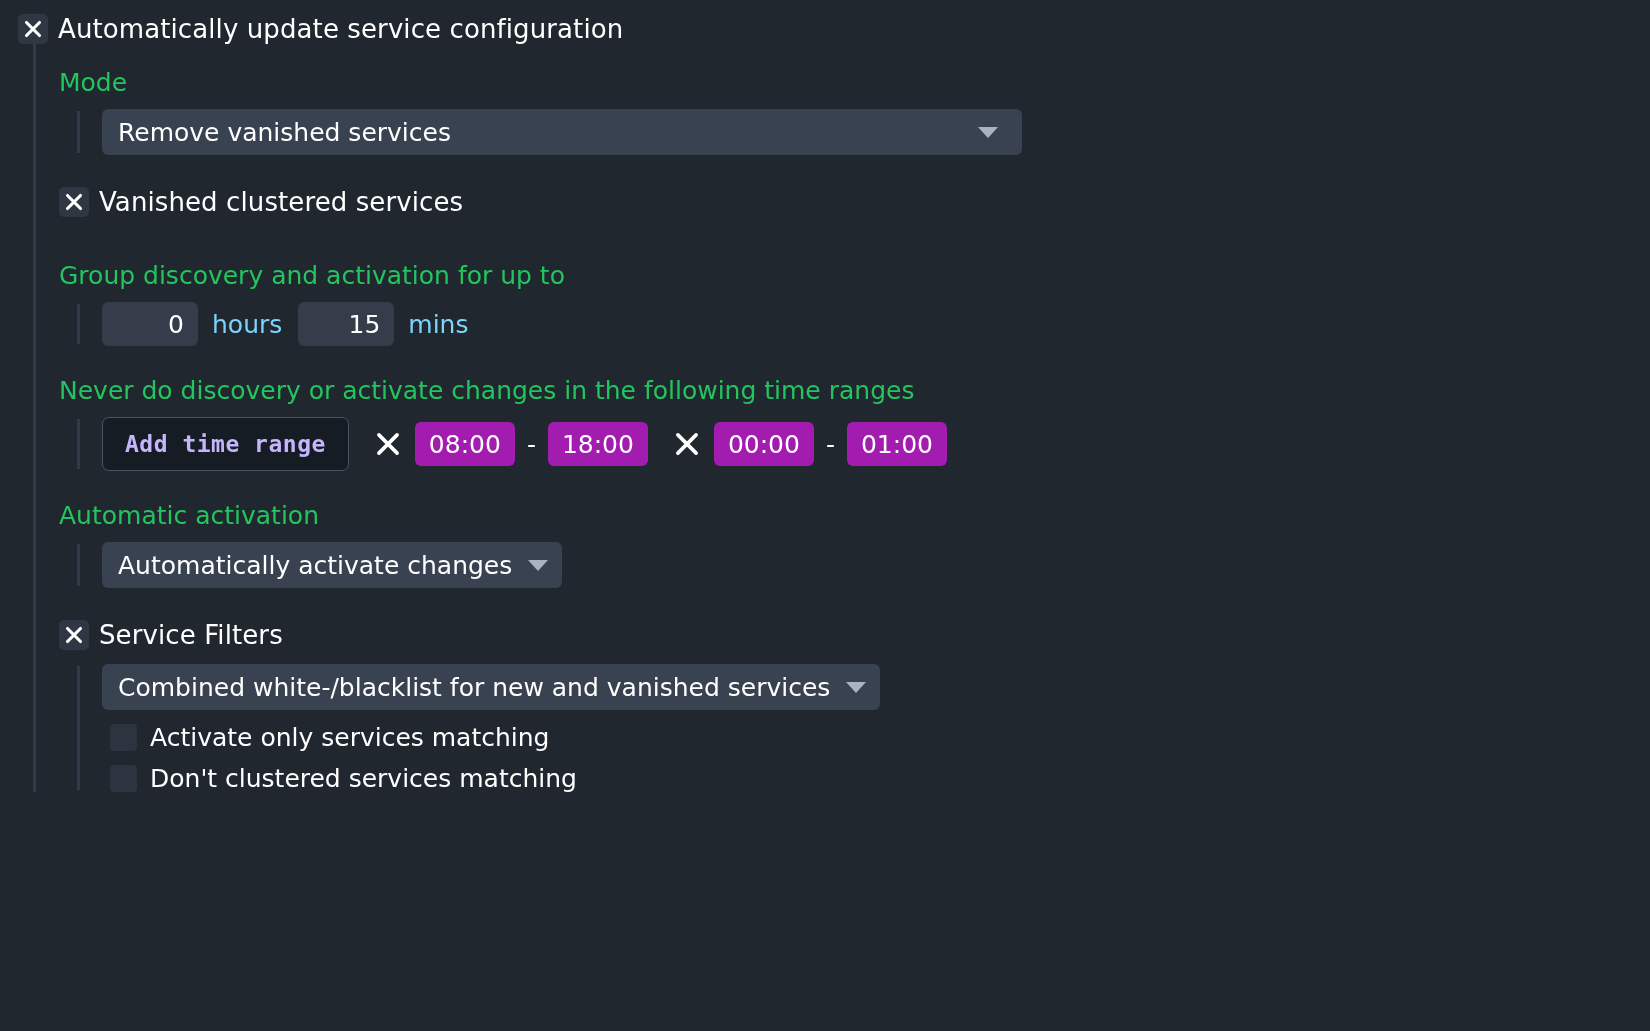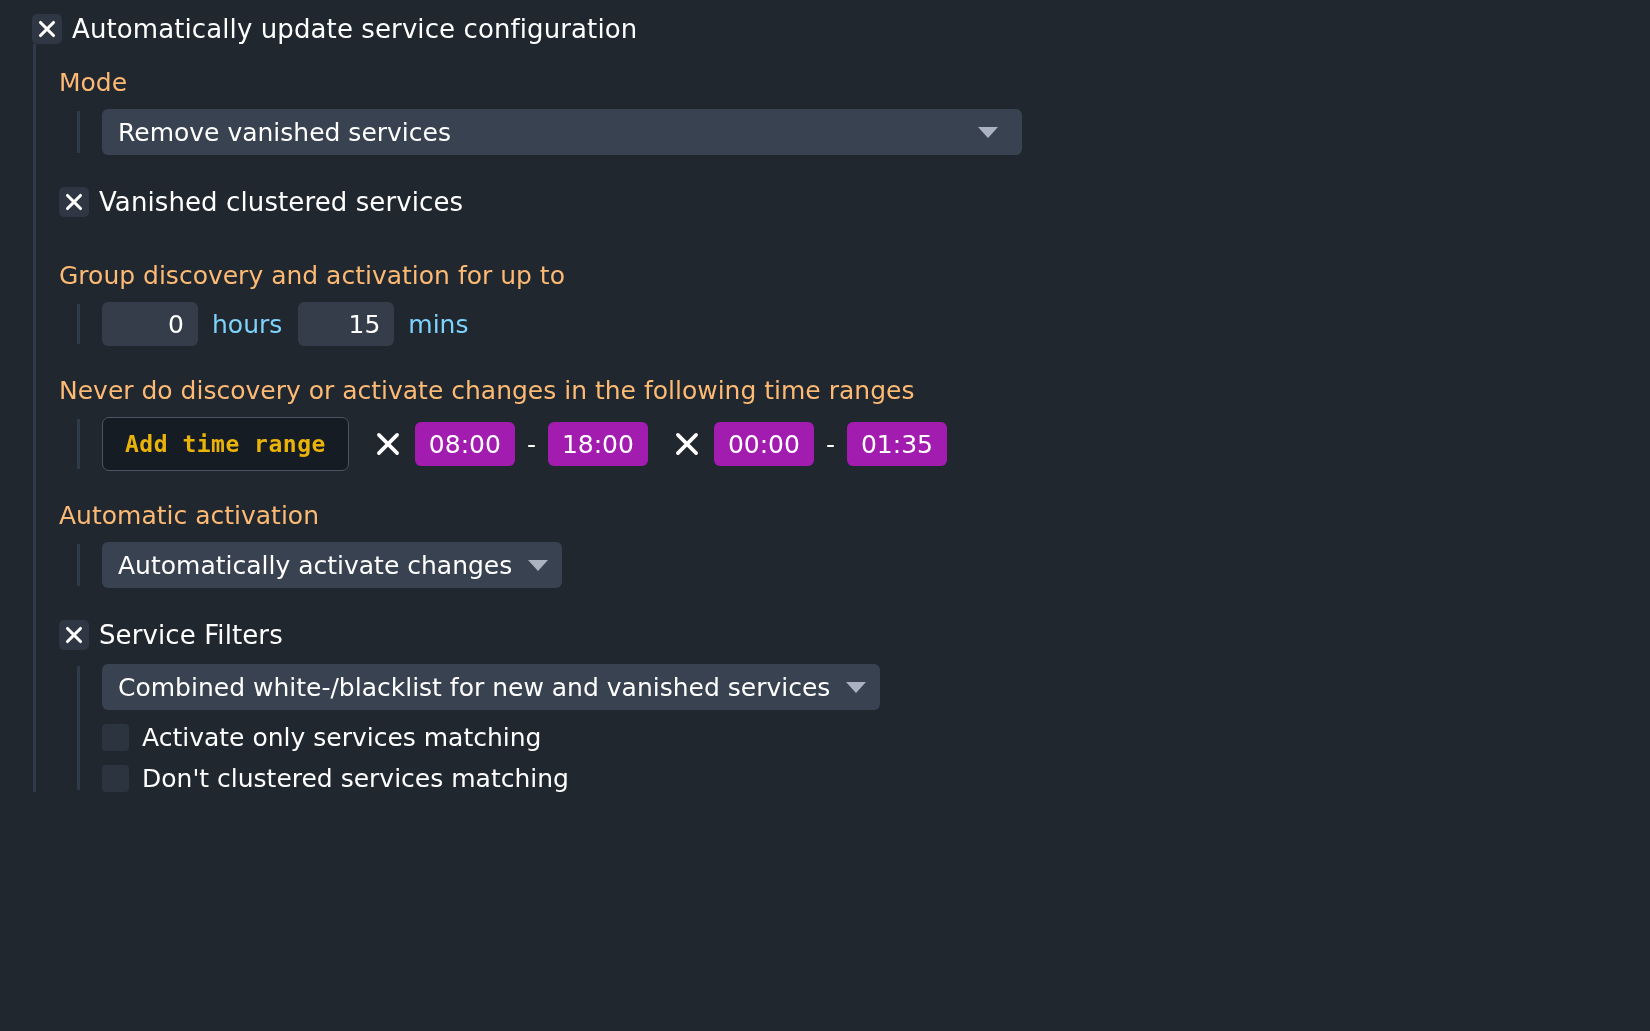--- a/index.html
+++ b/index.html
@@ -23,21 +23,21 @@
     box-sizing: border-box;
     padding: 14px 0 0 0;
   }
 
   
   .cb-row {
     display: flex;
     align-items: center;
     gap: 10px;
   }
-  .cb-row.root { padding-left: 32px; }
+  .cb-row.root { padding-left: 18px; }
 
   .checkbox {
     width: 30px;
     height: 30px;
     border-radius: 5px;
     background: #2e3743;
     display: flex;
     align-items: center;
     justify-content: center;
     flex: 0 0 auto;
@@ -85,21 +85,21 @@
     position: absolute;
     left: 0;
     top: 2px;
     bottom: 2px;
     width: 3px;
     background: #2f3a4a;
   }
 
   .section-title {
     font-size: 25px;
-    color: #fdba74;
+    color: #22c55e;
     line-height: 1;
     white-space: nowrap;
   }
 
   
   .select {
     display: inline-flex;
     align-items: center;
     background: #394250;
     border-radius: 6px;
@@ -164,21 +164,21 @@
     border-radius: 7px;
     height: 54px;
     padding: 0 22px;
     display: flex;
     align-items: center;
     justify-content: center;
     box-sizing: border-box;
     font-family: "DejaVu Sans Mono", "Liberation Mono", monospace;
     font-weight: bold;
     font-size: 23px;
-    color: #eab308;
+    color: #c4b5fd;
     letter-spacing: 0.5px;
     white-space: nowrap;
     cursor: pointer;
   }
   .x-btn {
     width: 34px;
     height: 34px;
     display: flex;
     align-items: center;
     justify-content: center;
@@ -203,20 +203,21 @@
     font-size: 25px;
     color: #ffffff;
     margin: 0 12px;
   }
 
   
   .filter-row {
     display: flex;
     align-items: center;
     gap: 13px;
+    margin-left: 8px;
   }
   .filter-label {
     font-size: 25px;
     color: #ffffff;
     line-height: 1;
     white-space: nowrap;
   }
 
   .gap-sm  { height: 14px; }
   .gap-md  { height: 26px; }
@@ -292,21 +293,21 @@
         <span class="dash">-</span>
         <div class="time-input">18:00</div>
 
         <span class="x-btn">
           <svg width="28" height="28" viewBox="0 0 20 20" aria-hidden="true">
             <path d="M3.5 3.5 L16.5 16.5 M16.5 3.5 L3.5 16.5" stroke="#ffffff" stroke-width="2.6" stroke-linecap="round"></path>
           </svg>
         </span>
         <div class="time-input">00:00</div>
         <span class="dash">-</span>
-        <div class="time-input">01:35</div>
+        <div class="time-input">01:00</div>
 
       </div>
     </div>
 
     <div class="gap-lg"></div>
 
     <div class="section-title">Automatic activation</div>
     <div class="gap-sm"></div>
     <div class="field-block">
       <div class="select">

